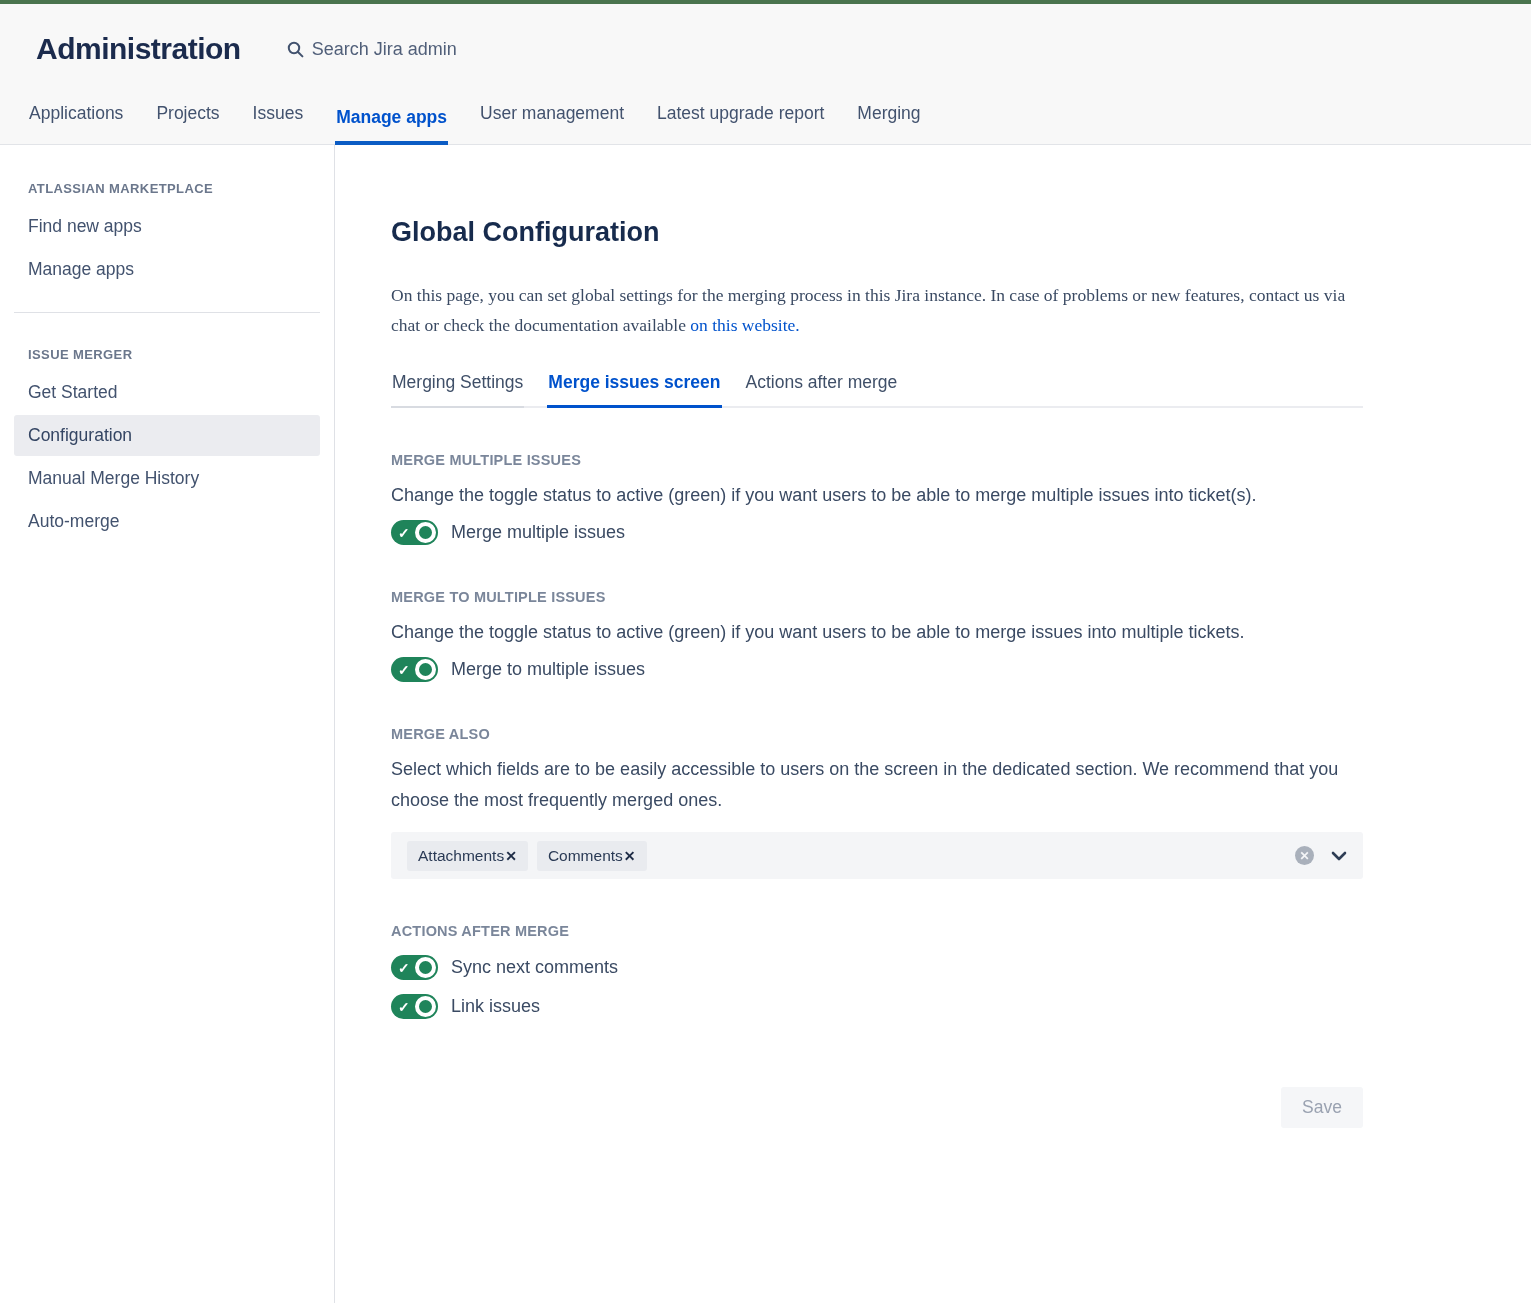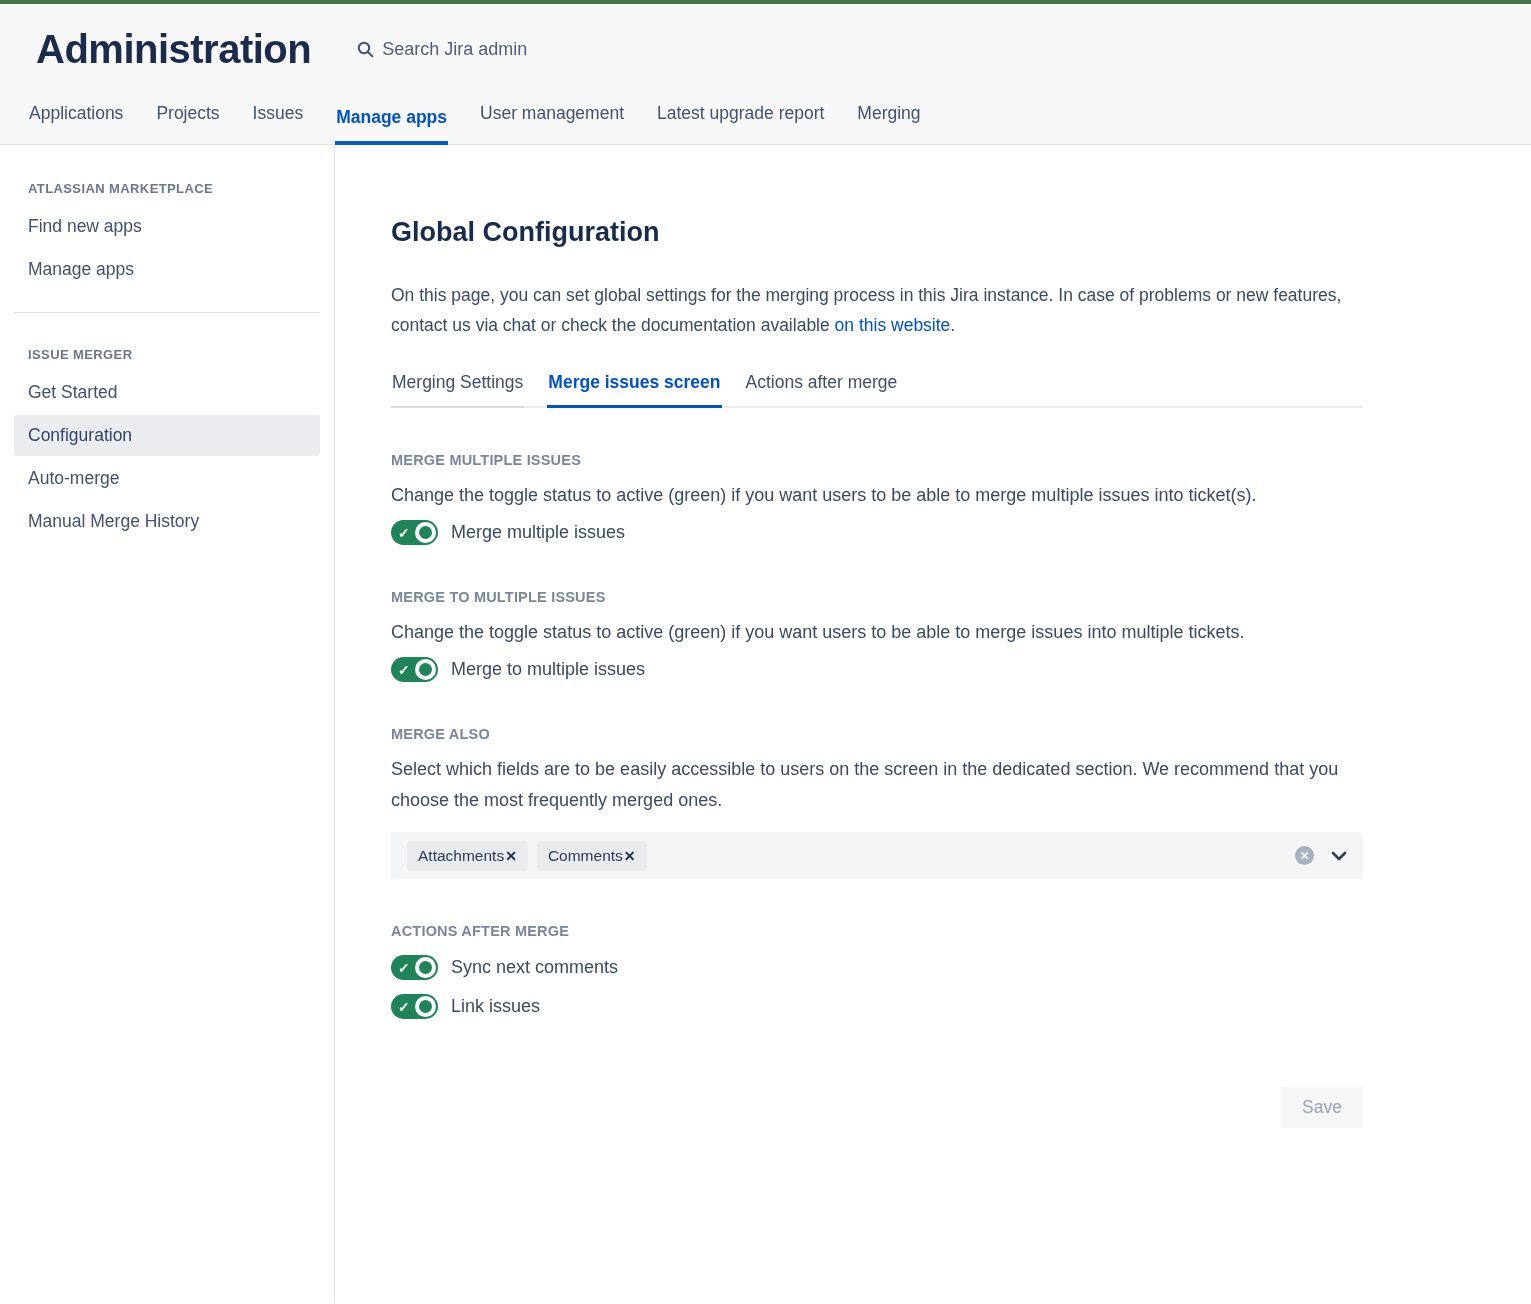--- a/index.html
+++ b/index.html
@@ -12,21 +12,21 @@
     height: 1304px;
     overflow: hidden;
   }
   .topbar { height: 4px; background: #4a744e; }
   .app-header { background: #f8f8f8; }
   .header-row {
     display: flex; align-items: center;
     padding: 24px 0 6px 36px; height: 72px;
   }
   .app-title {
-    font-size: 40px; font-weight: 700; color: #1b2b4d;
+    font-size: 30px; font-weight: 700; color: #1b2b4d;
     letter-spacing: -0.5px;
   }
   .search-wrap {
     display: flex; align-items: center; margin-left: 46px; gap: 8px;
   }
   .search-icon svg { display: block; }
   .search-input {
     border: none; background: transparent; outline: none;
     font-family: Liberation Sans, sans-serif;
     font-size: 18px; color: #505f79; width: 260px;
@@ -61,21 +61,21 @@
   }
   .side-item.selected {
     background: #ebecf0; color: #344563; font-weight: 400;
   }
   .side-divider { border: none; border-top: 1px solid #dfe1e6; margin: 22px 0 34px 0; }
   .main {
     flex: 1; padding: 72px 0 0 56px;
   }
   .content { width: 972px; }
   .page-title { font-size: 27px; font-weight: 600; color: #172b4d; }
-  .intro { margin-top: 32px; font-size: 17.5px; line-height: 30px; color: #3a4a63; }
+  .intro { margin-top: 32px; font-size: 17.5px; line-height: 30px; color: #3a4a63; font-family: Liberation Serif, serif; }
   .intro a { color: #0052cc; text-decoration: none; cursor: pointer; }
   .tabs {
     display: flex; gap: 23px; margin-top: 32px;
     border-bottom: 2px solid #ebecf0;
   }
   .tab {
     font-size: 17.5px; color: #3f4f68; padding: 0 1px 13px 1px;
     margin-bottom: -2px; border-bottom: 2px solid transparent; cursor: pointer;
   }
   .tab.first { border-bottom-color: #d8dbe1; }
@@ -161,22 +161,22 @@
 
 <div class="layout">
   <div class="sidebar">
     <div class="side-section-title">ATLASSIAN MARKETPLACE</div>
     <div class="side-item">Find new apps</div>
     <div class="side-item">Manage apps</div>
     <hr class="side-divider">
     <div class="side-section-title">ISSUE MERGER</div>
     <div class="side-item">Get Started</div>
     <div class="side-item selected">Configuration</div>
+    <div class="side-item">Manual Merge History</div>
     <div class="side-item">Auto-merge</div>
-    <div class="side-item">Manual Merge History</div>
   </div>
 
   <div class="main">
     <div class="content">
       <h1 class="page-title">Global Configuration</h1>
 
       <p class="intro"><span>On this page, you can set global settings for the merging process in this Jira instance. In case of problems or new features, contact us via chat or check the documentation available </span><a>on this website.</a></p>
 
       <div class="tabs">
         <span class="tab first">Merging Settings</span>

